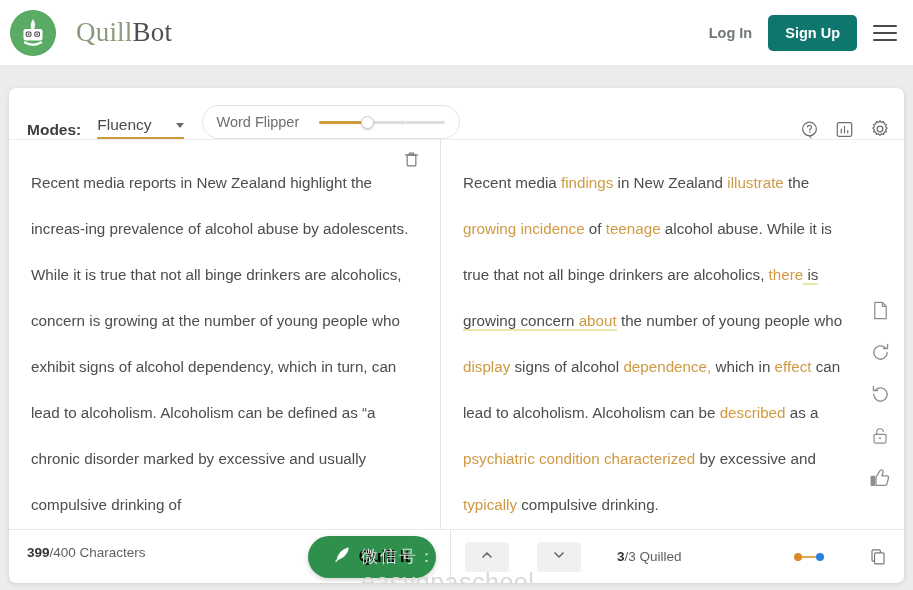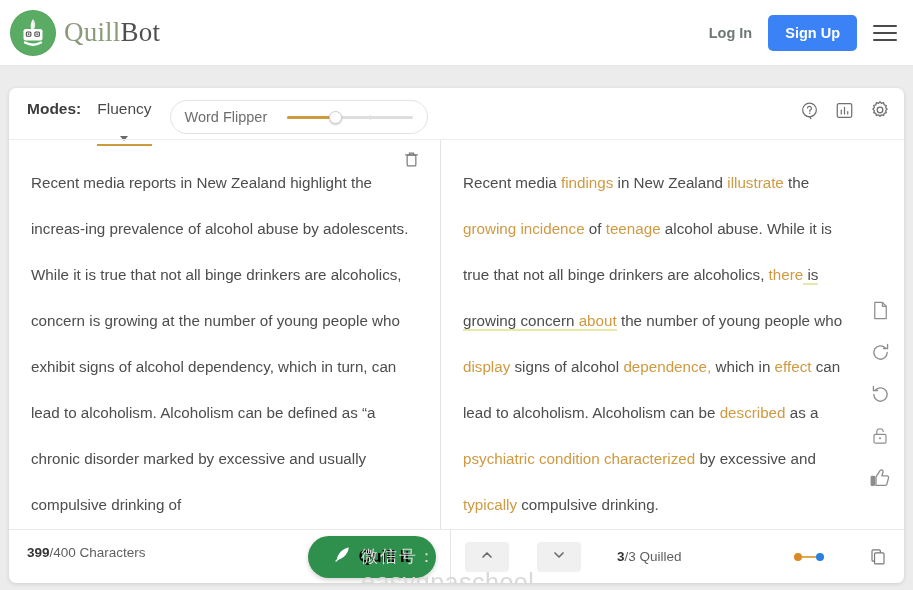--- a/index.html
+++ b/index.html
@@ -10,64 +10,64 @@
     overflow: hidden;
   }
 
   
   .header {
     height: 66px; background: #ffffff;
     display: flex; align-items: center;
     padding: 0 16px 0 10px;
     border-bottom: 1px solid #e6e6e6;
   }
-  .brand { display: flex; align-items: center; gap: 8px; }
+  .brand { display: flex; align-items: center; gap: 20px; }
   .logo-circle {
     width: 46px; height: 46px; border-radius: 50%;
     background: #5aab63;
     display: flex; align-items: center; justify-content: center;
     position: relative; overflow: hidden;
     box-shadow: inset 0 0 0 1px rgba(0,0,0,.04);
   }
   .brand-name {
     font-size: 27px; color: #8a9a7a; letter-spacing: .2px;
     font-family: "Liberation Serif", serif;
   }
   .brand-name .bot { color: #4f4f4f; }
   .header-right { margin-left: auto; display: flex; align-items: center; gap: 16px; }
   .login-link {
     font-size: 14.5px; color: #6f7876; text-decoration: none; cursor: pointer; font-weight: bold;
   }
   .signup-btn {
-    background: #3b82f6; color: #fff; border: none;
+    background: #0f766e; color: #fff; border: none;
     font-size: 14.5px; font-weight: bold;
     padding: 10px 17px; border-radius: 5px; cursor: pointer;
     font-family: "Liberation Sans", sans-serif;
   }
   .hamburger { width: 24px; display: flex; flex-direction: column; gap: 5px; cursor: pointer; }
   .hamburger span { display: block; height: 2px; background: #4a4a4a; border-radius: 1px; }
 
   
   .card {
     position: absolute; left: 9px; top: 88px;
     width: 895px; height: 495px;
     background: #fff; border-radius: 7px;
     box-shadow: 0 1px 4px rgba(0,0,0,.13);
     display: flex; flex-direction: column; overflow: hidden;
   }
 
   
   .modebar {
-    height: 51px; display: flex; align-items: flex-start;
+    height: 51px; display: flex; align-items: flex-end;
     padding: 12px 14px 0 18px; flex-shrink: 0;
   }
   .modes-label { font-size: 15.5px; color: #3d3d3d; font-weight: bold; margin-right: 16px; }
   .mode-select {
-    display: flex; align-items: center; gap: 18px; cursor: pointer;
-    padding-bottom: 3px; border-bottom: 2.5px solid #cc9a3f; position: relative; flex-direction: column;
+    display: flex; align-items: center; gap: 24px; cursor: pointer;
+    padding-bottom: 3px; border-bottom: 2.5px solid #cc9a3f; position: relative;
   }
   .mode-name { font-size: 15.5px; color: #4a4a4a; }
   .caret {
     width: 0; height: 0; border-left: 4.5px solid transparent;
     border-right: 4.5px solid transparent; border-top: 5.5px solid #6a6a6a;
   }
   .slider-pill {
     margin-left: 18px; height: 34px; min-width: 258px;
     border: 1px solid #e2e2e2; border-radius: 17px;
     display: flex; align-items: center; padding: 0 14px; gap: 20px;

